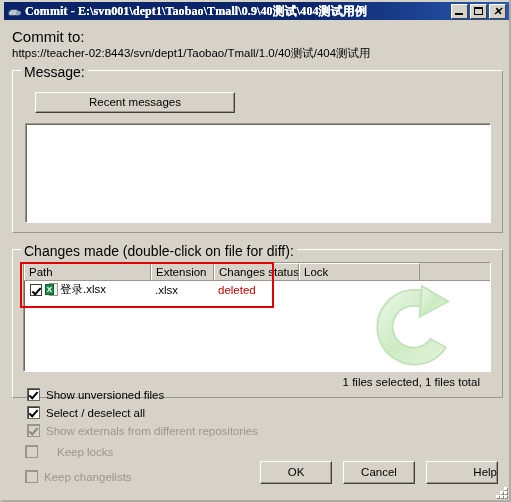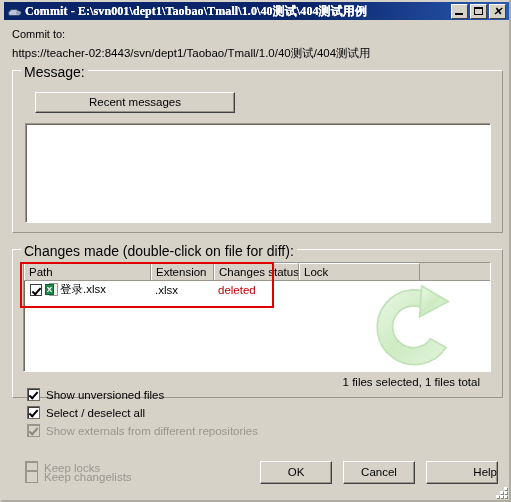--- a/index.html
+++ b/index.html
@@ -108,21 +108,21 @@
     font-size: 11px;
     font-weight: bold;
     line-height: 13px;
     text-align: center;
   }
 
   
   .commit-to-label {
     position: absolute;
     left: 10px; top: 28px;
-    font-size: 11px;
+    font-size: 15px;
     color: #000;
     white-space: nowrap;
   }
   .commit-to-url {
     position: absolute;
     left: 10px; top: 46px;
     width: 480px;
     font-size: 11.5px;
     color: #000;
     white-space: nowrap;
@@ -359,21 +359,21 @@
     border-width: 0 2px 2px 0;
     transform: rotate(42deg);
   }
   .cbox.checked.disabled::after { border-color: #8a867e; }
   .cblabel { font-size: 11.5px; color: #000; }
   .cblabel.disabled { color: #9a968e; }
 
   #cb-unversioned { left: 25px; top: 388px; }
   #cb-selectall   { left: 25px; top: 406px; }
   #cb-externals   { left: 25px; top: 424px; }
-  #cb-keeplocks   { left: 23px; top: 461px; }
+  #cb-keeplocks   { left: 23px; top: 445px; gap: 13px; }
   #cb-keepchange  { left: 23px; top: 470px; }
 
   
   .action-btn {
     position: absolute;
     width: 72px; height: 23px;
     line-height: 21px;
     top: 461px;
   }
   #ok-btn { left: 258px; }
@@ -394,21 +394,21 @@
 </head>
 <body>
 
 <div id="app">
 
   <div class="titlebar">
     <span class="title-icon">
       <span class="shell"></span>
         <span class="head"></span>
     </span>
-    <span class="title-text">Commit - E:\svn001\dept1\Taobao\Tmall\1.0\40测试\404测试用例</span>
+    <span class="title-text">Commit - E:\svn001\dept1\Taobao\Tmall\0.9\40测试\404测试用例</span>
     <span class="title-buttons">
       <span class="tbtn">
           <i class="g-min"></i>
         </span>
       <span class="tbtn">
           <i class="g-max"></i>
         </span>
       <span class="tbtn">
           <i class="g-close">✕</i>
         </span>

